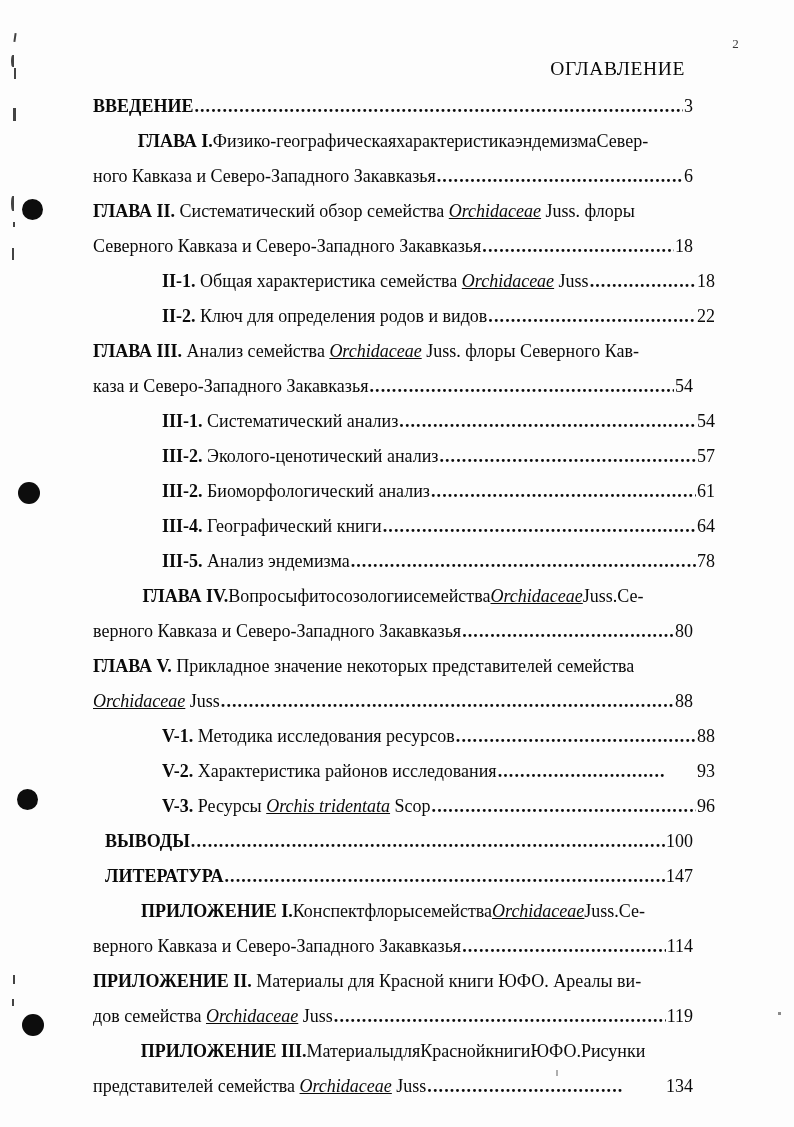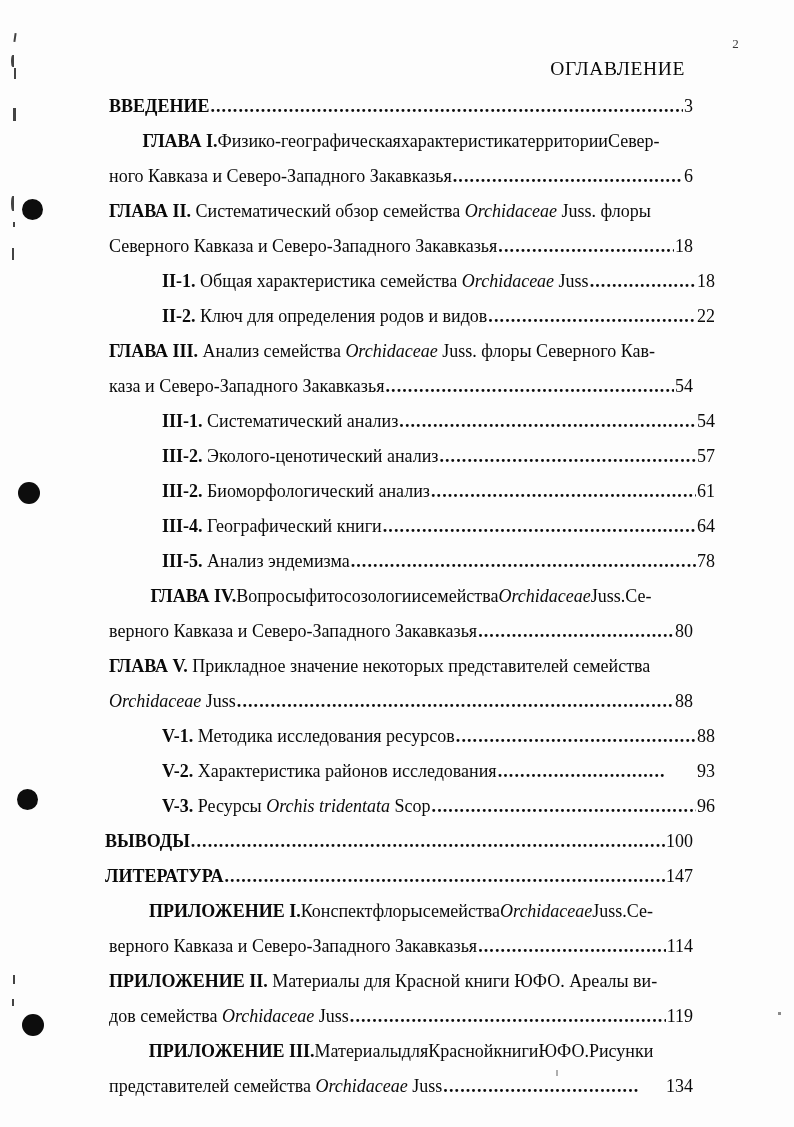--- a/index.html
+++ b/index.html
@@ -56,29 +56,29 @@
   }
 
   .entry {
     font-size: 18px;
     line-height: 35px;
     margin: 0;
     text-align: justify;
     text-justify: inter-word;
     hyphens: manual;
   }
-  .entry.lvl-0 { margin-left: 16px; }
+  .entry.lvl-0 { margin-left: 0; }
   .entry.lvl-1 { margin-left: 69px; width: 553px; }
   .entry.lvl-back { margin-left: 12px; }
 
   .lead {
     font-weight: bold;
     white-space: nowrap;
   }
-  .sci { font-style: italic; }
+  .sci { font-style: italic; text-decoration: underline; }
 
   
   .leader-row {
     display: flex;
     align-items: baseline;
     width: 100%;
   }
   .leader-row .txt { white-space: pre; flex: 0 0 auto; }
   .leader-row .dots {
     flex: 1 1 auto;
@@ -132,21 +132,21 @@
         <span class="dots">...........................................................................................</span>
         <span class="pg">3</span>
       </div>
     </div>
 
     <div class="entry lvl-0">
       <div class="just-line spread">
         <span class="lead">ГЛАВА I.</span>
         <span>Физико-географическая</span>
         <span>характеристика</span>
-        <span>территории</span>
+        <span>эндемизма</span>
         <span>Север-</span>
       </div>
       <div class="leader-row">
         <span class="txt">ного Кавказа и Северо-Западного Закавказья</span>
         <span class="dots">.............................................................................</span>
         <span class="pg">6</span>
       </div>
     </div>
 
     <div class="entry lvl-0">

